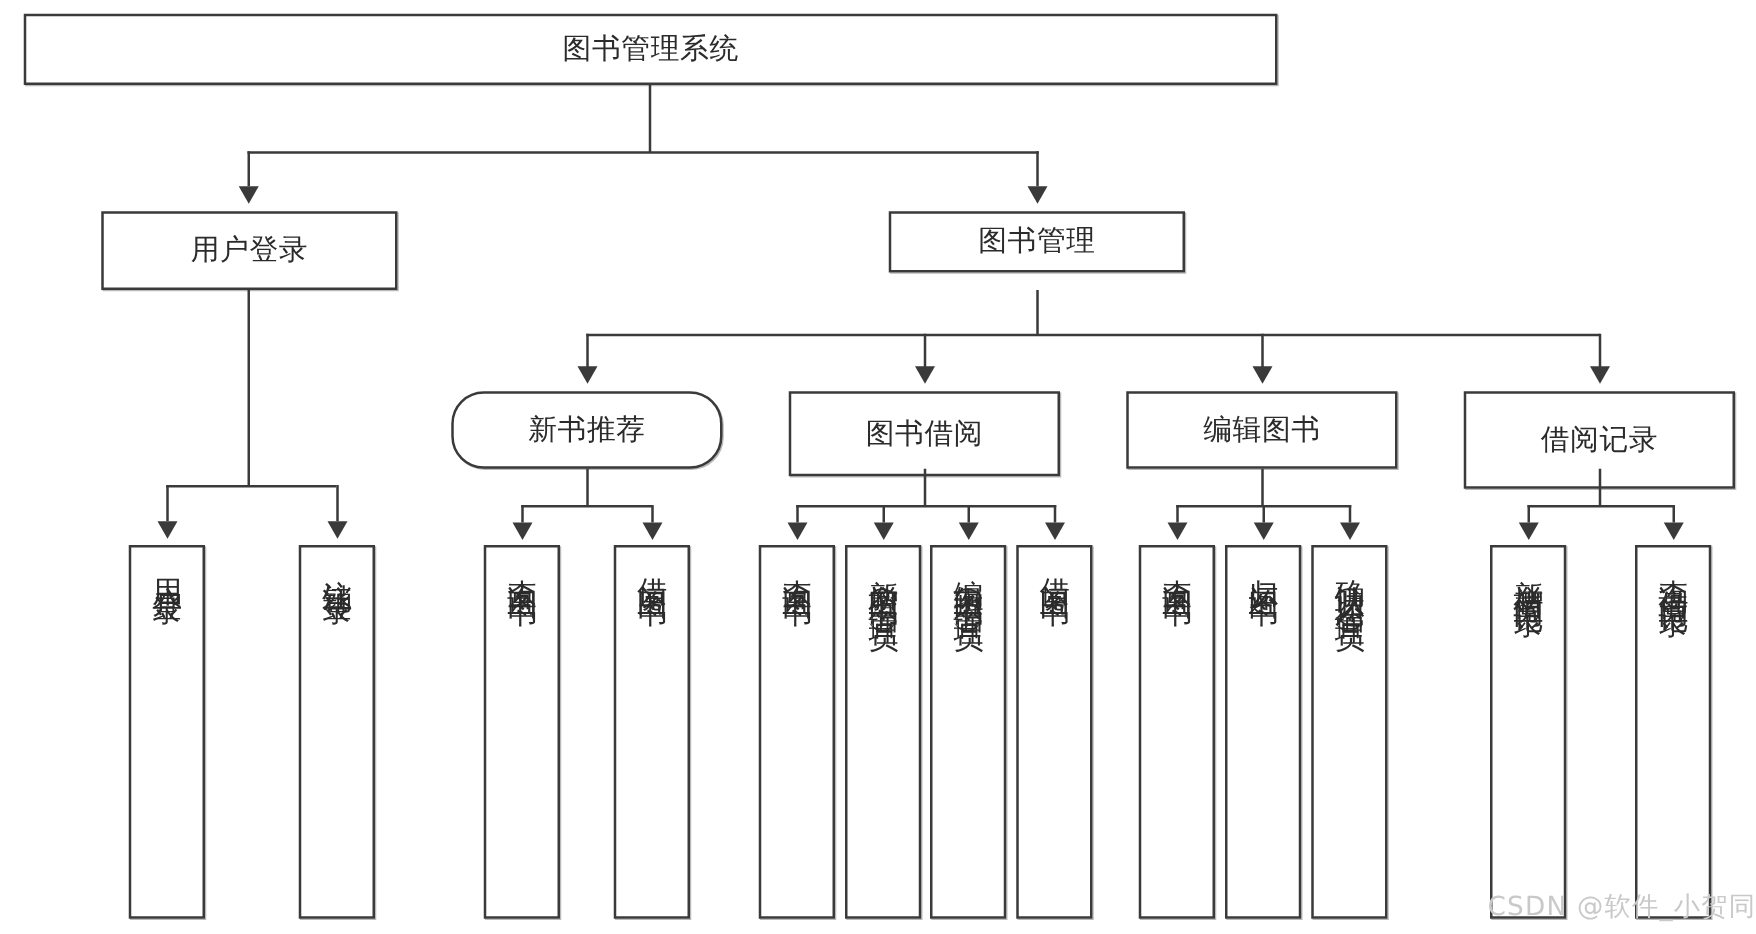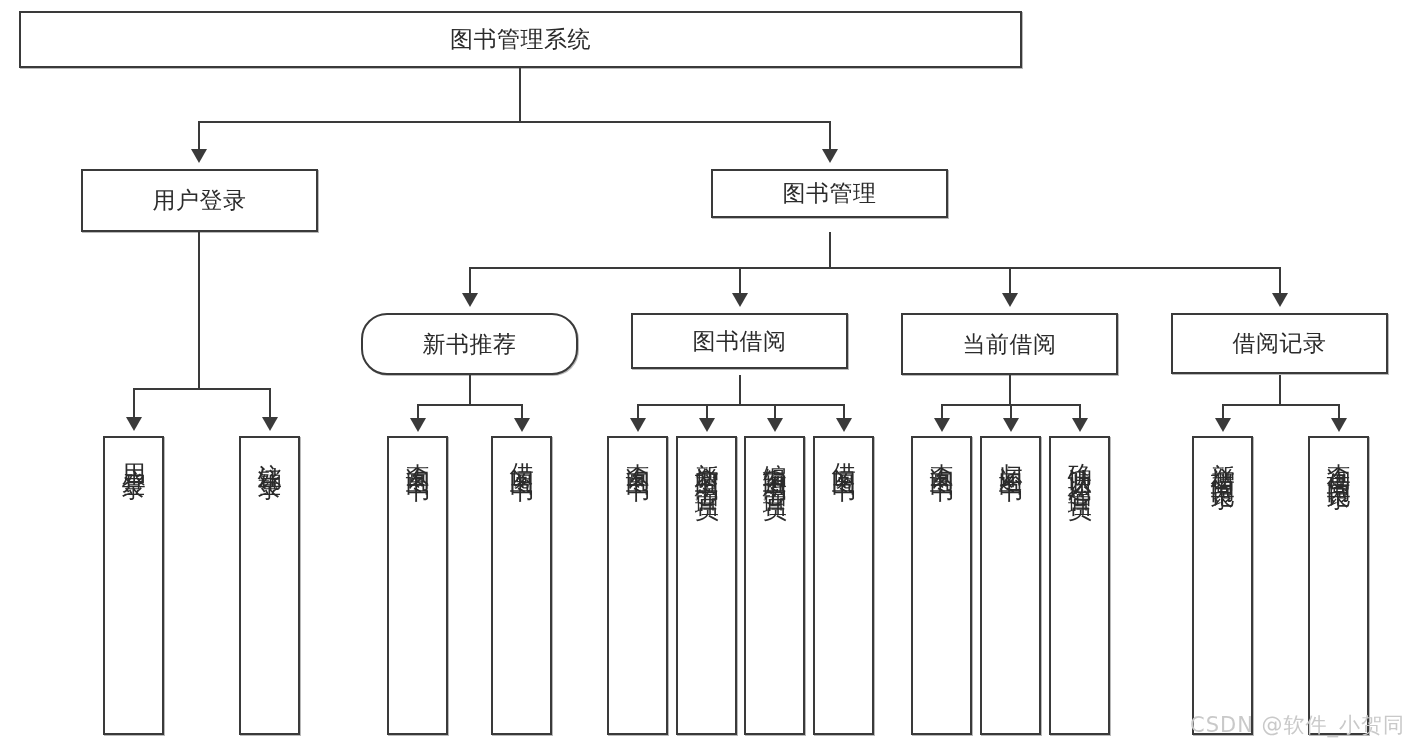--- a/index.html
+++ b/index.html
@@ -112,27 +112,27 @@
   <div class="vline" style="left:739px;top:267px;height:28px;"></div>
   <div class="arrow" style="left:732px;top:293px;"></div>
   <div class="vline" style="left:1009px;top:267px;height:28px;"></div>
   <div class="arrow" style="left:1002px;top:293px;"></div>
   <div class="vline" style="left:1279px;top:267px;height:28px;"></div>
   <div class="arrow" style="left:1272px;top:293px;"></div>
 
   <div class="node h-node" style="left:361px;top:313px;width:217px;height:62px;border-radius:26px;">
     <span class="lbl">新书推荐</span>
   </div>
-  <div class="node h-node" style="left:631px;top:313px;width:217px;height:56px;">
+  <div class="node h-node" style="left:631px;top:313px;width:217px;height:68px;">
     <span class="lbl">图书借阅</span>
   </div>
   <div class="node h-node" style="left:901px;top:313px;width:217px;height:62px;">
-    <span class="lbl">当前借阅</span>
-  </div>
-  <div class="node h-node" style="left:1171px;top:313px;width:217px;height:61px;">
+    <span class="lbl">编辑图书</span>
+  </div>
+  <div class="node h-node" style="left:1171px;top:313px;width:217px;height:78px;">
     <span class="lbl">借阅记录</span>
   </div>
 
   <div class="vline" style="left:469px;top:375px;height:30px;"></div>
   <div class="hline" style="left:417px;top:404px;width:105px;"></div>
   <div class="vline" style="left:417px;top:404px;height:14px;"></div>
   <div class="arrow" style="left:410px;top:418px;"></div>
   <div class="vline" style="left:521px;top:404px;height:14px;"></div>
   <div class="arrow" style="left:514px;top:418px;"></div>
 

